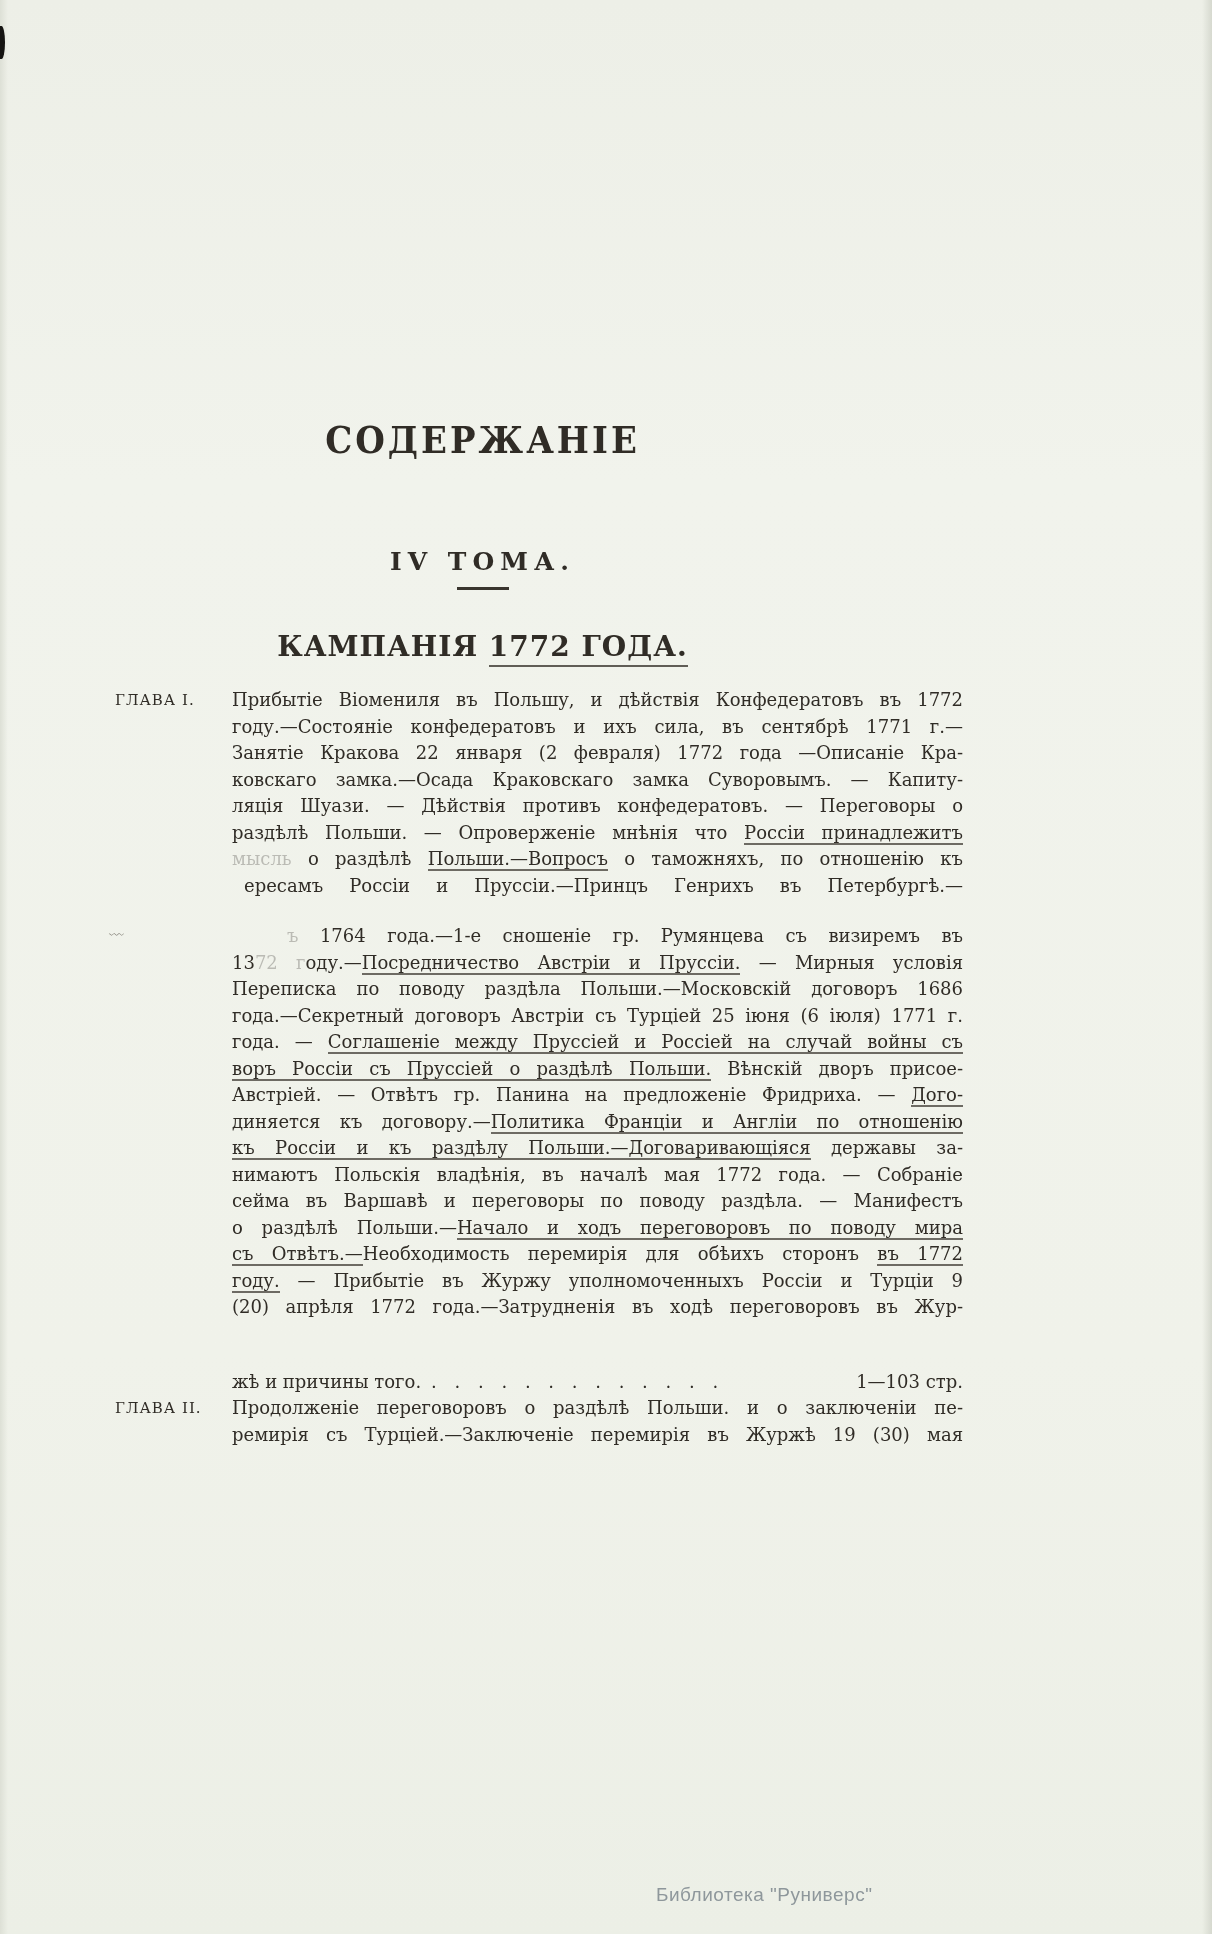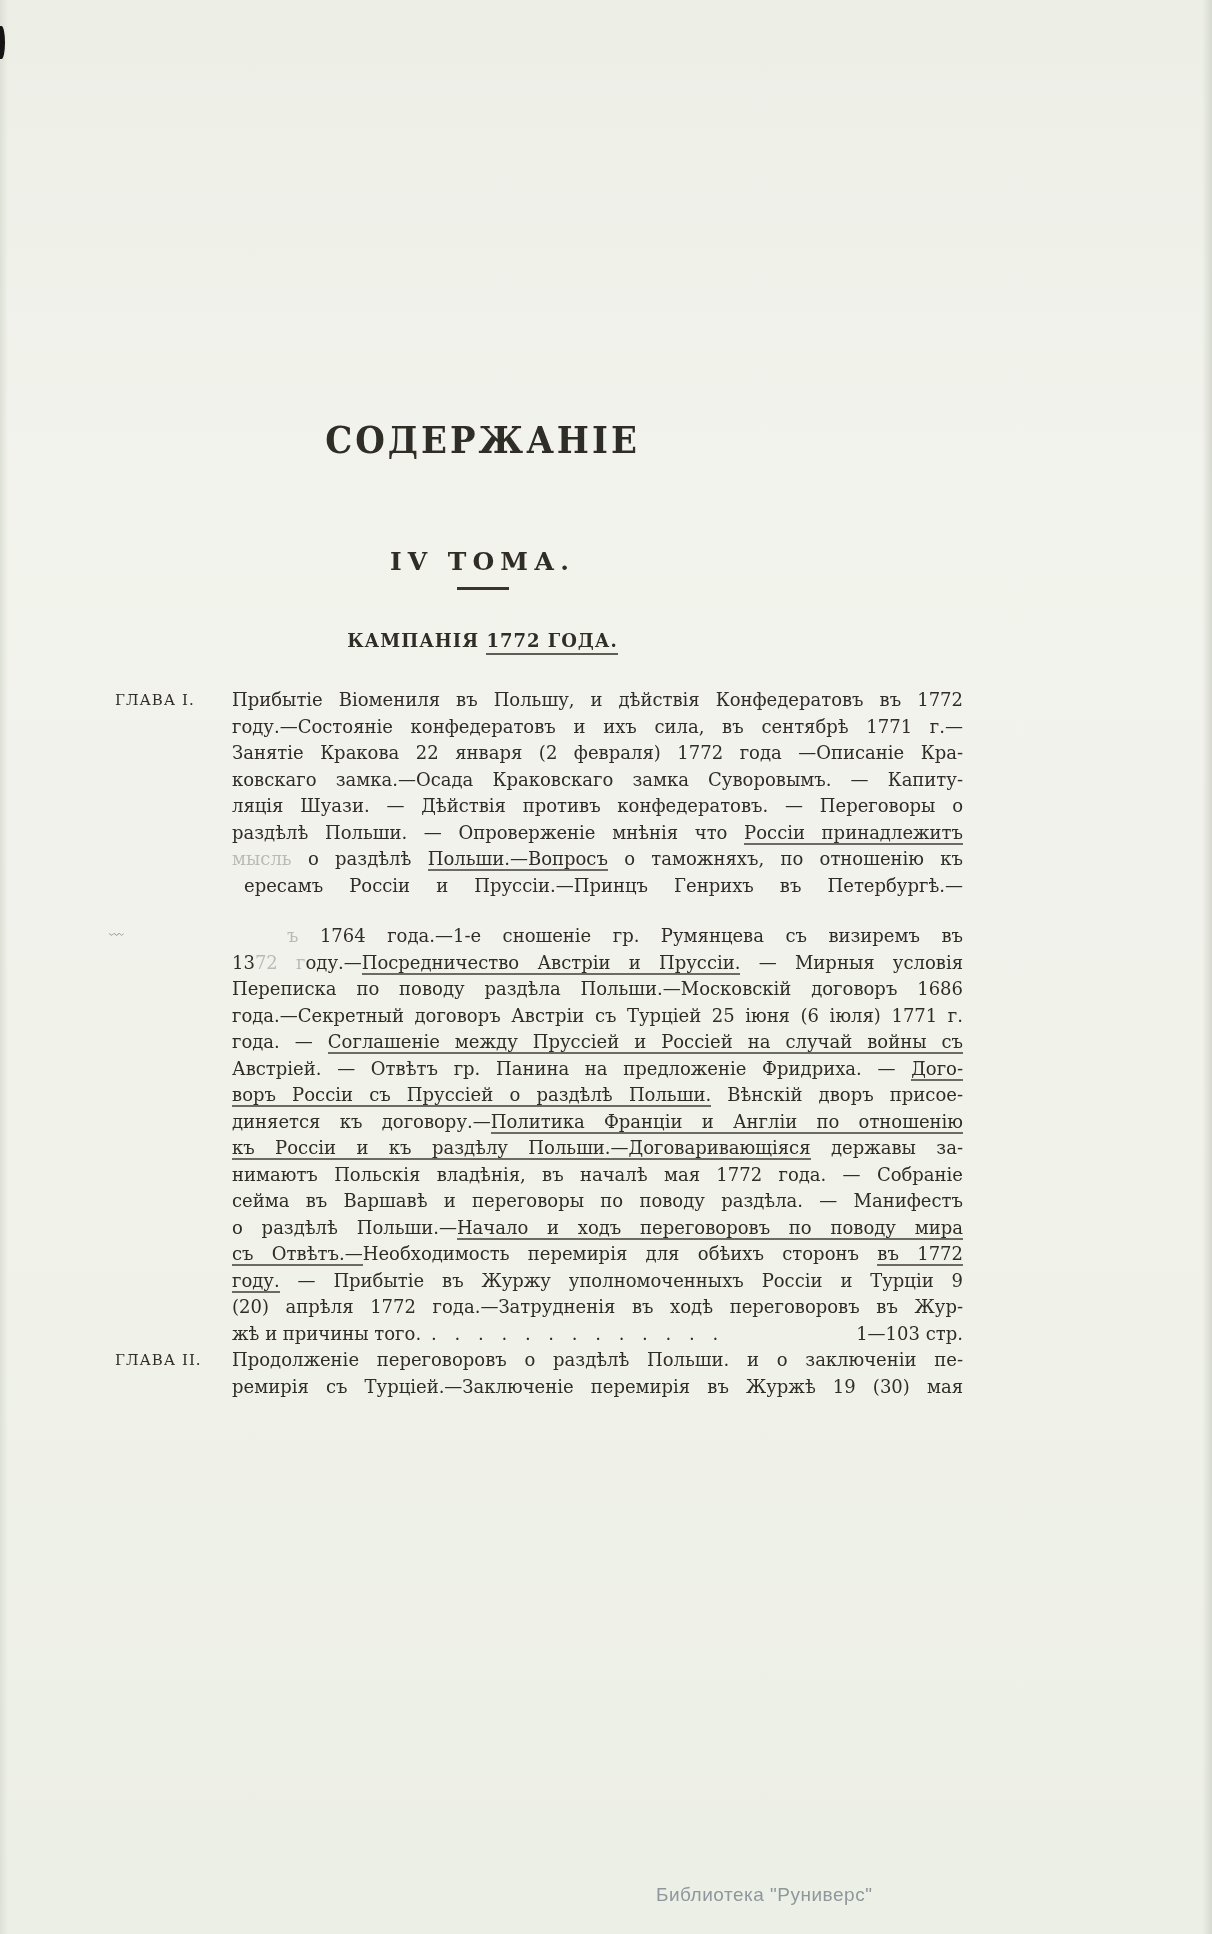--- a/index.html
+++ b/index.html
@@ -18,33 +18,33 @@
     background:linear-gradient(270deg,#d6d9cf,rgba(214,217,207,0));}
   .scan-mark{position:absolute;left:0;top:26px;width:5px;height:33px;
     background:#151412;border-radius:0 70% 70% 0 / 0 50% 50% 0;}
   .margin-mark{position:absolute;left:109px;top:920px;font-size:16px;color:#6e6a61;}
 
   .centered-block{position:absolute;left:0;width:965px;text-align:center;}
   .doc-title{top:418px;font-size:34px;letter-spacing:3px;font-weight:600;
     transform:scaleY(1.08);transform-origin:top center;}
   .doc-subtitle{top:511px;font-size:25px;font-weight:bold;letter-spacing:6px;margin-top:36px;}
   .rule{position:absolute;left:457px;top:587px;width:52px;height:3px;background:#39352e;}
-  .section-heading{top:630px;font-size:18px;font-weight:bold;letter-spacing:1px;}
+  .section-heading{top:630px;font-size:28px;font-weight:bold;letter-spacing:1px;}
   .u-head{border-bottom:2px solid rgba(47,43,36,.75);padding-bottom:2px;}
 
   .content{position:absolute;left:115px;top:687px;width:848px;
     font-size:18px;line-height:26.5px;}
   .chapter{display:flex;align-items:flex-start;}
   .chlabel{flex:0 0 117px;font-size:15px;letter-spacing:1px;}
   .chtext{flex:1;min-width:0;}
   .tline{text-align:justify;text-align-last:justify;}
   .tline span{white-space:normal;}
   .u{border-bottom:2px solid rgba(52,48,41,.7);}
   .f{color:rgba(48,44,38,.28);filter:blur(.7px);}
-  .dotline{display:flex;align-items:center;text-align:left;text-align-last:auto;}
+  .dotline{display:flex;align-items:center;text-align:left;text-align-last:auto;margin-top:48px;}
   .leader{flex:1;overflow:hidden;white-space:nowrap;letter-spacing:6px;padding:0 10px;}
   .pages{white-space:nowrap;}
 
   .watermark{position:absolute;left:656px;top:1884px;
     font-family:"Liberation Sans", sans-serif;
     font-size:19px;color:#8e979b;letter-spacing:.5px;}
 </style>
 </head>
 <body>
 
@@ -74,22 +74,22 @@
           <div class="tline"><span>ковскаго замка.—Осада Краковскаго замка Суворовымъ. — Капиту-</span></div>
           <div class="tline"><span>ляція Шуази. — Дѣйствія противъ конфедератовъ. — Переговоры о</span></div>
           <div class="tline"><span>раздѣлѣ Польши. — Опроверженіе мнѣнія что </span><span class="u">Россіи принадлежитъ</span></div>
           <div class="tline"><span class="f">мысль</span><span> о раздѣлѣ </span><span class="u">Польши.—Вопросъ</span><span> о таможняхъ, по отношенію къ</span></div>
           <div class="tline" style="padding-left: 12px;"><span>ересамъ Россіи и Пруссіи.—Принцъ Генрихъ въ Петербургѣ.—</span></div>
           <div class="tline" style="padding-left: 55px; margin-top: 24px;"><span class="f">ъ </span><span>1764 года.—1-е сношеніе гр. Румянцева съ визиремъ въ</span></div>
           <div class="tline"><span>13</span><span class="f">72 г</span><span>оду.—</span><span class="u">Посредничество Австріи и Пруссіи.</span><span> — Мирныя условія</span></div>
           <div class="tline"><span>Переписка по поводу раздѣла Польши.—Московскій договоръ 1686</span></div>
           <div class="tline"><span>года.—Секретный договоръ Австріи съ Турціей 25 іюня (6 іюля) 1771 г.</span></div>
           <div class="tline"><span>года. — </span><span class="u">Соглашеніе между Пруссіей и Россіей на случай войны съ</span></div>
+          <div class="tline"><span class="u">воръ Россіи съ Пруссіей о раздѣлѣ Польши.</span><span> Вѣнскій дворъ присое-</span></div>
           <div class="tline"><span>Австріей. — Отвѣтъ гр. Панина на предложеніе Фридриха. — </span><span class="u">Дого-</span></div>
-          <div class="tline"><span class="u">воръ Россіи съ Пруссіей о раздѣлѣ Польши.</span><span> Вѣнскій дворъ присое-</span></div>
           <div class="tline"><span>диняется къ договору.—</span><span class="u">Политика Франціи и Англіи по отношенію</span></div>
           <div class="tline"><span class="u">къ Россіи и къ раздѣлу Польши.—Договаривающіяся</span><span> державы за-</span></div>
           <div class="tline"><span>нимаютъ Польскія владѣнія, въ началѣ мая 1772 года. — Собраніе</span></div>
           <div class="tline"><span>сейма въ Варшавѣ и переговоры по поводу раздѣла. — Манифестъ</span></div>
           <div class="tline"><span>о раздѣлѣ Польши.—</span><span class="u">Начало и ходъ переговоровъ по поводу мира</span></div>
           <div class="tline"><span class="u">съ Отвѣтъ.—</span><span>Необходимость перемирія для обѣихъ сторонъ </span><span class="u">въ 1772</span></div>
           <div class="tline"><span class="u">году.</span><span> — Прибытіе въ Журжу уполномоченныхъ Россіи и Турціи 9</span></div>
           <div class="tline"><span>(20) апрѣля 1772 года.—Затрудненія въ ходѣ переговоровъ въ Жур-</span></div>
           <div class="tline dotline">
             <span>жѣ и причины того.</span>

